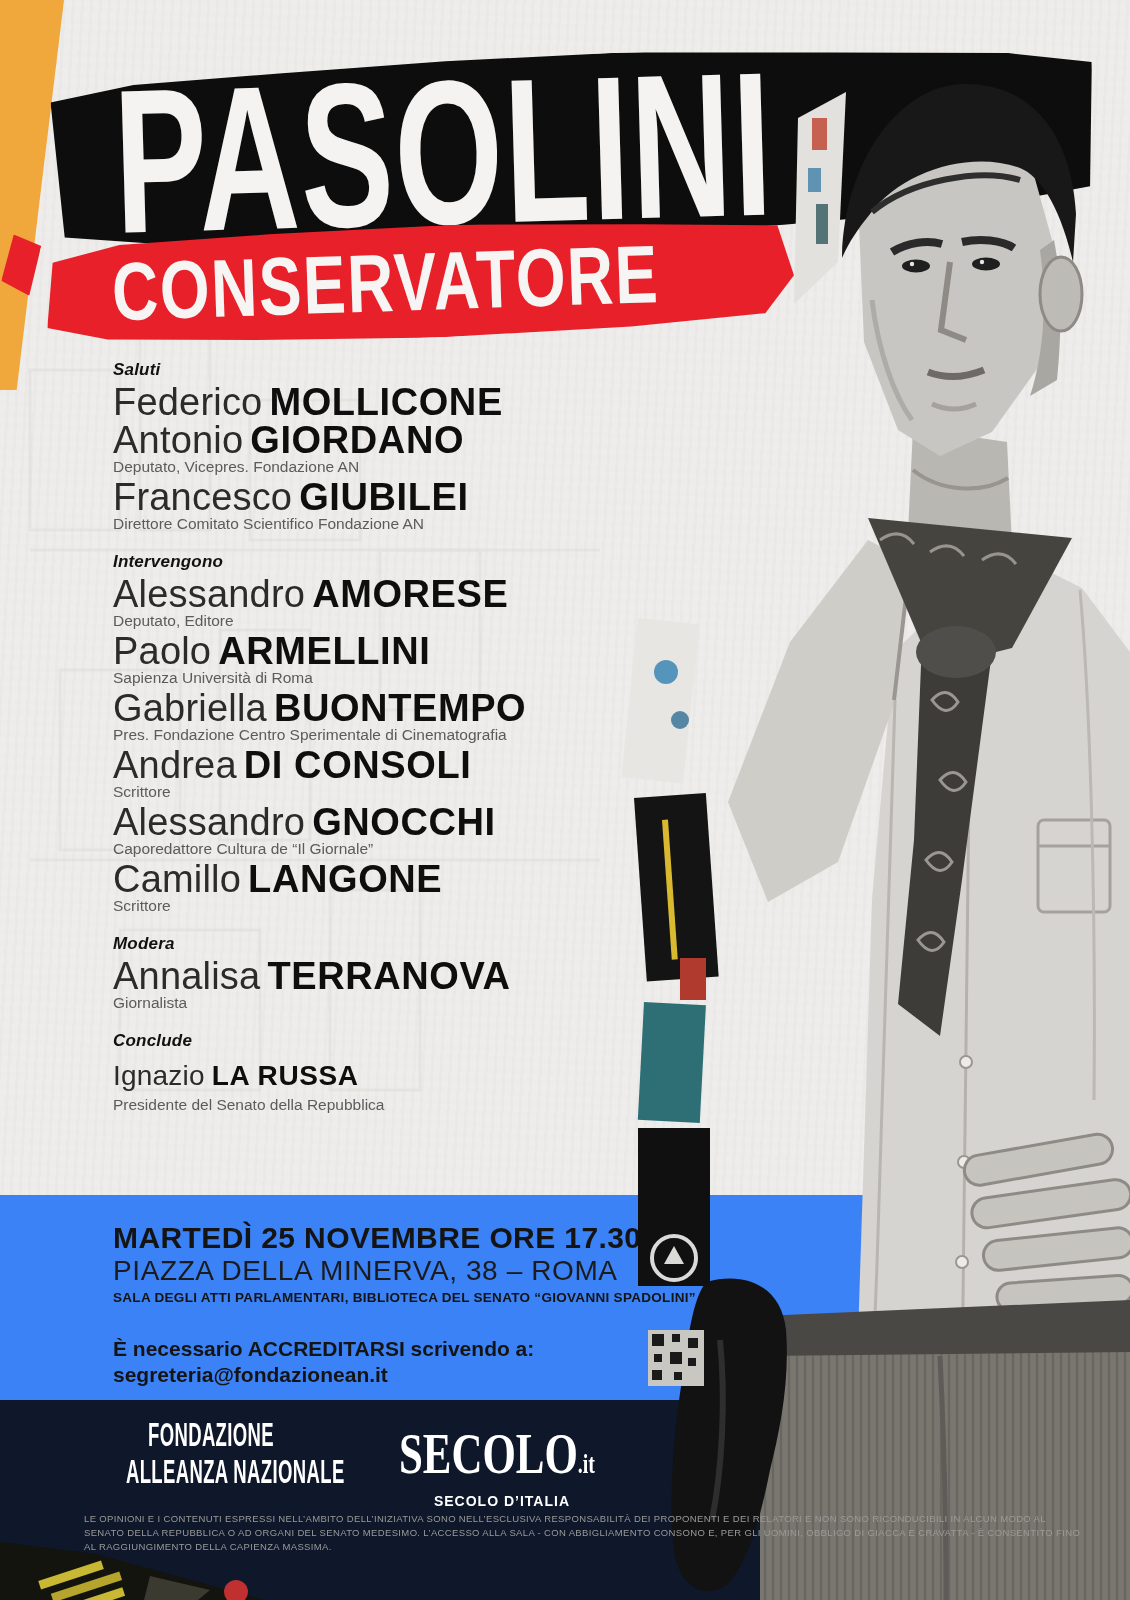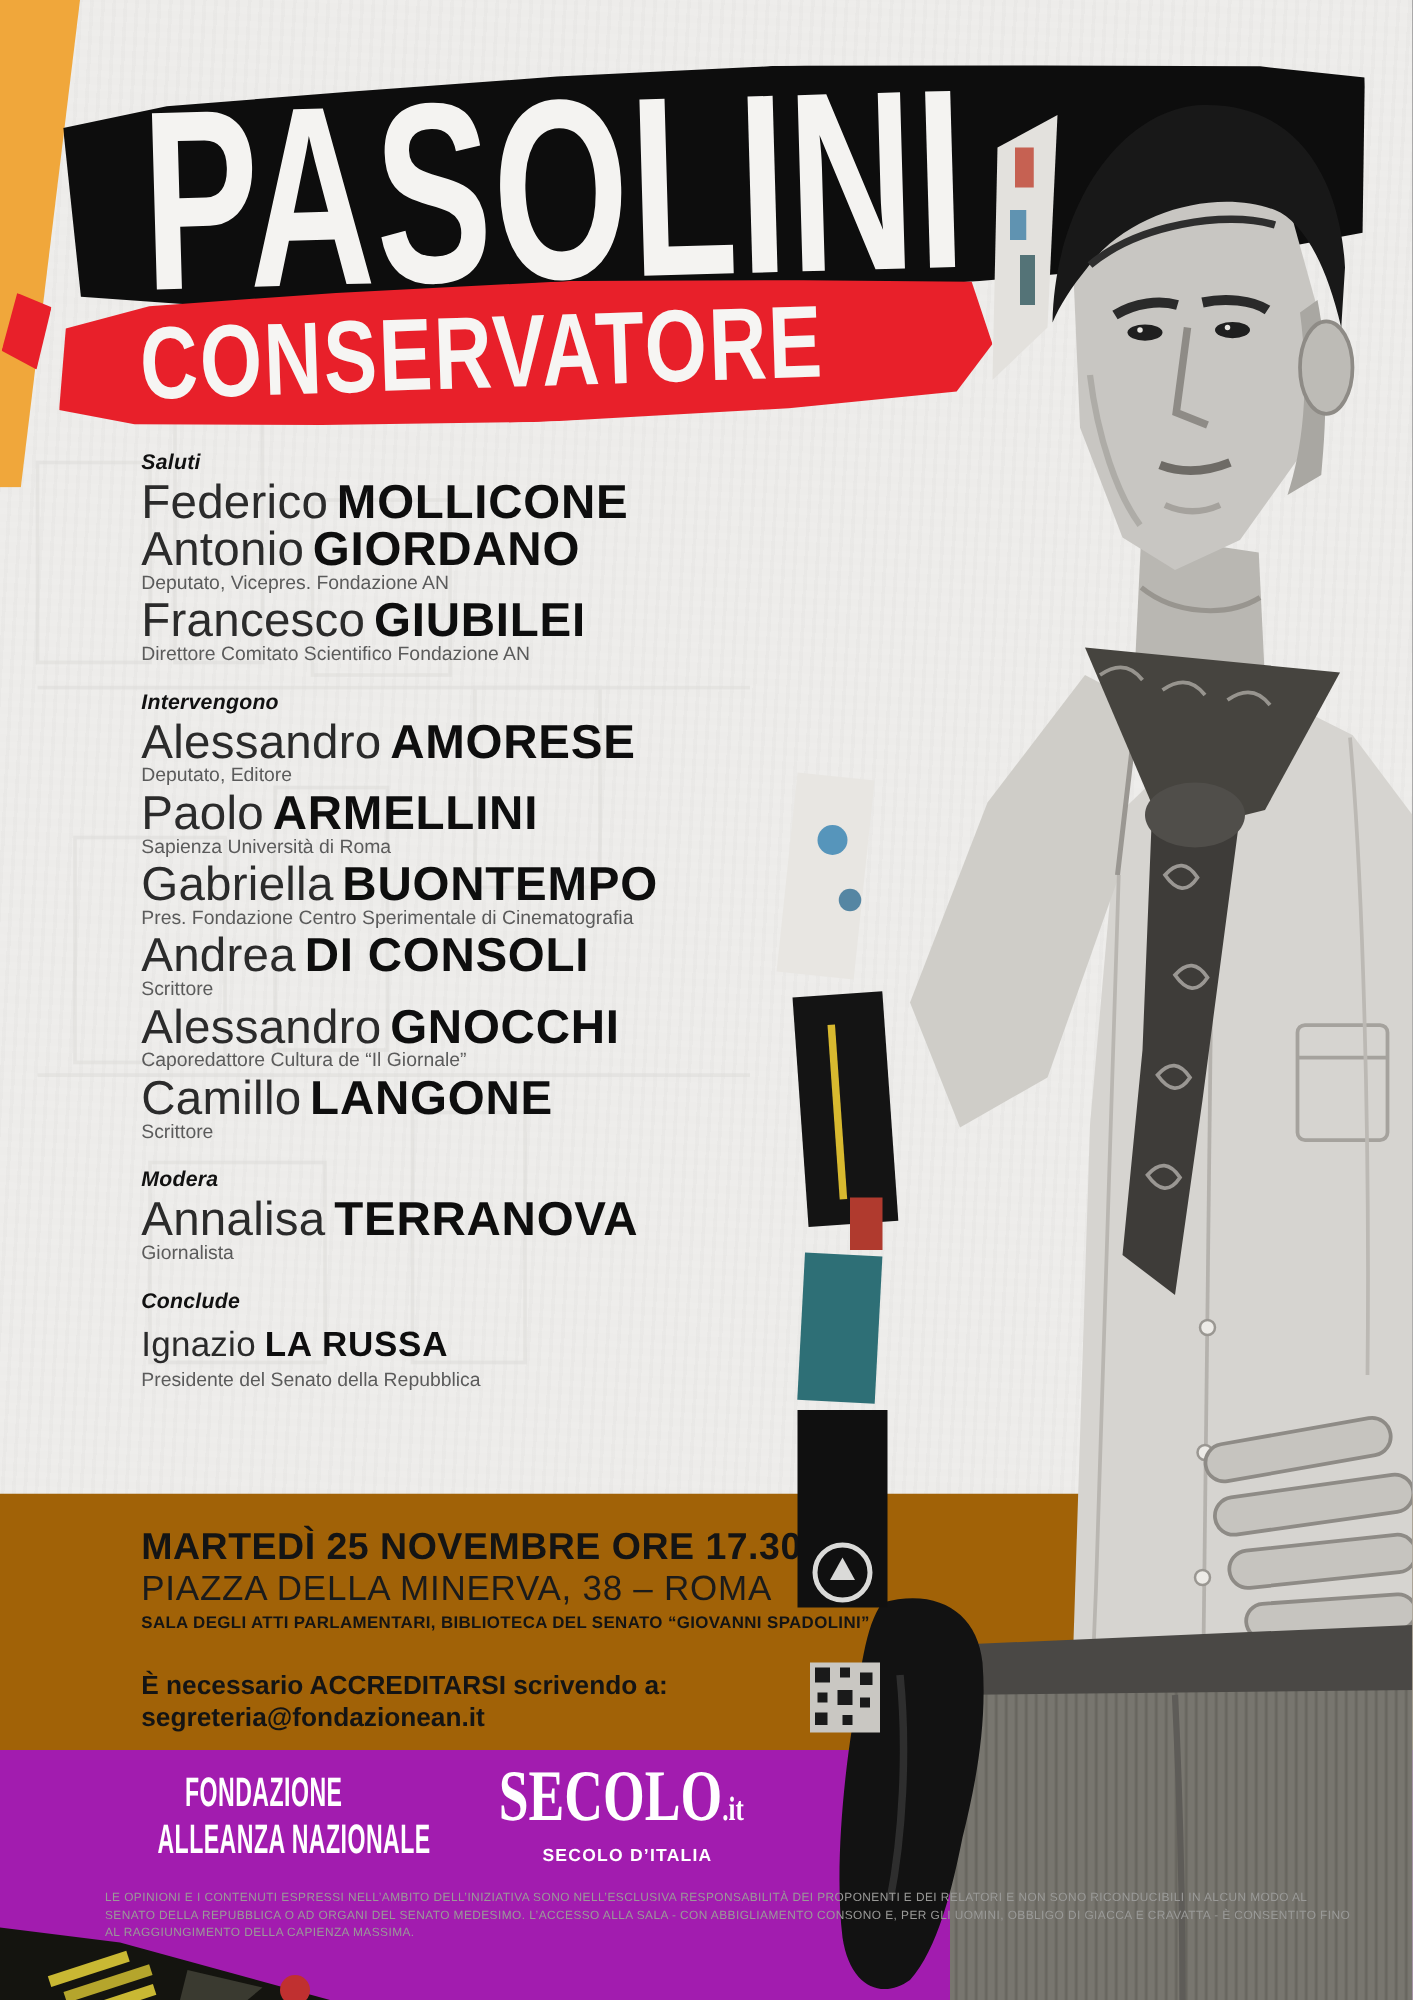--- a/index.html
+++ b/index.html
@@ -51,33 +51,33 @@
   .list{position:absolute;left:113px;top:360px;width:560px;z-index:30;}
   .kicker{font-style:italic;font-weight:800;font-size:17px;color:#111;margin:20px 0 6px;letter-spacing:.2px;}
   .kicker.first{margin-top:0;}
   .speaker{margin-bottom:6px;}
   .name{font-size:38px;line-height:32px;color:#2B2B2B;font-weight:400;margin-bottom:2px;letter-spacing:.2px;}
   .name .last{font-weight:800;color:#0E0E0E;margin-left:7px;letter-spacing:.6px;}
   .name.xl{font-size:28px;line-height:37px;}
   .role{font-size:15.5px;line-height:17px;color:#5B5B5B;}
 
   
-  .band{position:absolute;left:0;top:1195px;width:1130px;height:205px;background:#a16207;z-index:10;}
+  .band{position:absolute;left:0;top:1195px;width:1130px;height:205px;background:#3b82f6;z-index:10;}
   .band-inner{position:absolute;left:113px;top:26px;color:#141414;}
   .ev-date{font-weight:800;font-size:30px;letter-spacing:.4px;line-height:34px;}
   .ev-addr{font-weight:500;font-size:28px;letter-spacing:.6px;line-height:32px;color:#1B1B1B;}
   .ev-venue{font-weight:700;font-size:13.5px;letter-spacing:.3px;line-height:18px;margin-top:2px;}
   .ev-accr{font-weight:800;font-size:21px;line-height:26px;margin-top:29px;}
   .ev-mail{font-weight:800;font-size:21px;line-height:26px;}
 
   
-  .footer{position:absolute;left:0;top:1400px;width:1130px;height:200px;background:#a21caf;z-index:10;}
+  .footer{position:absolute;left:0;top:1400px;width:1130px;height:200px;background:#0f172a;z-index:10;}
   .org-logo{position:absolute;left:96px;top:16px;width:230px;text-align:center;color:#FFF;font-weight:800;
     font-size:25px;line-height:28px;letter-spacing:.5px;transform:scale(0.74,1.32);transform-origin:center top;white-space:nowrap;}
-  .media-logo{position:absolute;left:330px;top:8px;width:240px;color:#FFF;text-align:right;}
+  .media-logo{position:absolute;left:330px;top:25px;width:240px;color:#FFF;text-align:right;}
   .media-main{font-family:"Liberation Serif","DejaVu Serif",serif;font-weight:700;font-size:58px;line-height:58px;
     transform:scale(0.74,1.0);transform-origin:right center;white-space:nowrap;display:inline-block;}
   .media-suffix{font-size:27px;font-weight:700;font-family:"Liberation Serif","DejaVu Serif",serif;}
   .media-sub{font-size:14px;font-weight:700;letter-spacing:1px;margin-top:0px;}
   .fineprint{position:absolute;left:84px;top:1512px;width:1000px;z-index:30;color:#9A9A98;
     font-size:9.5px;line-height:14px;letter-spacing:.35px;font-weight:500;}
 
   
   .photo{position:absolute;left:610px;top:0;width:520px;height:1600px;z-index:20;}
 

